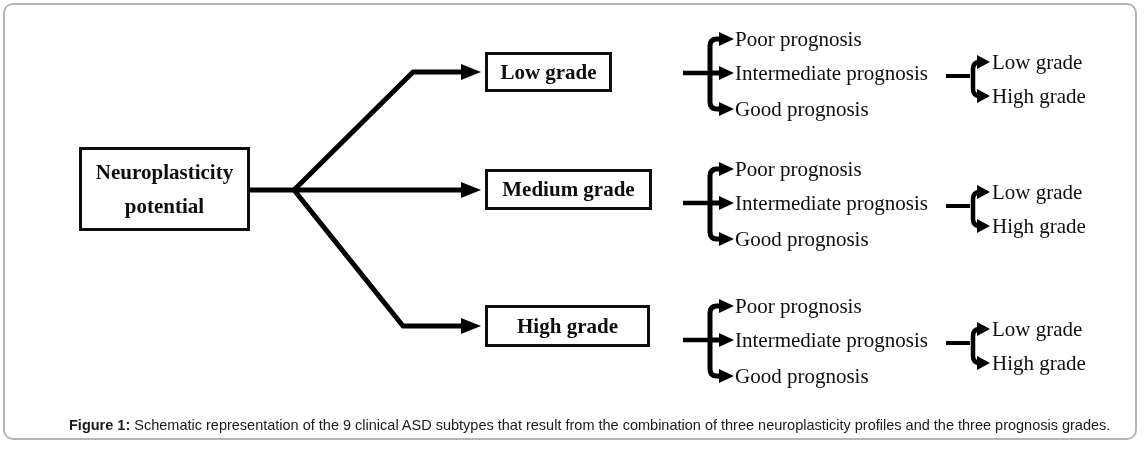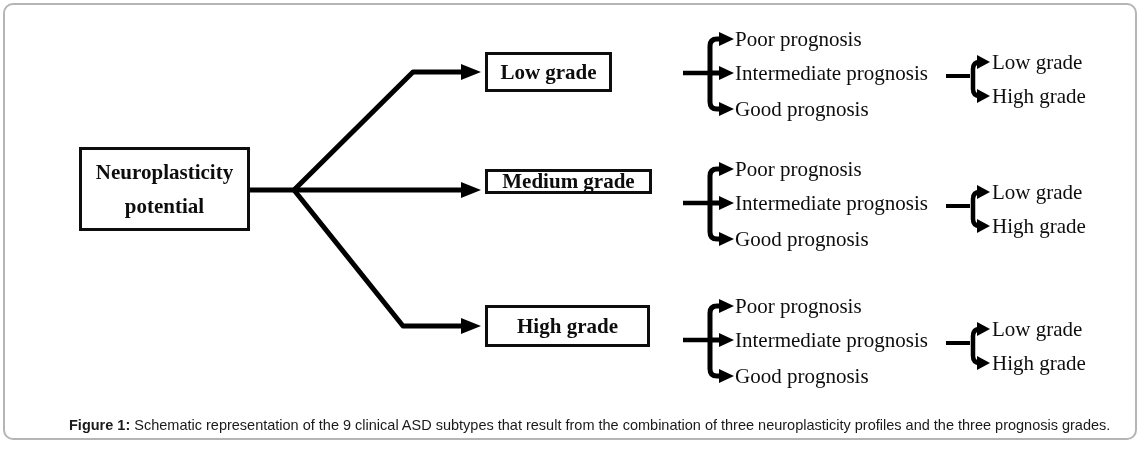--- a/index.html
+++ b/index.html
@@ -137,21 +137,21 @@
     </g>
     <g stroke="none">
       <polygon points="990,329 977,322 977,336"></polygon>
       <polygon points="990,363 977,356 977,370"></polygon>
     </g>
   </svg>
 
   <div class="node root" style="left:79px; top:147px; width:171px; height:84px;">Neuroplasticity potential</div>
 
   <div class="node" style="left:485px; top:52px; width:127px; height:40px;">Low grade</div>
-  <div class="node" style="left:485px; top:169px; width:167px; height:25px;">Medium grade</div>
+  <div class="node" style="left:485px; top:169px; width:167px; height:41px;">Medium grade</div>
   <div class="node" style="left:485px; top:305px; width:165px; height:42px;">High grade</div>
 
   <div class="lbl" style="left:735px; top:27px;">Poor prognosis</div>
   <div class="lbl" style="left:735px; top:61px;">Intermediate prognosis</div>
   <div class="lbl" style="left:735px; top:97px;">Good prognosis</div>
   <div class="lbl" style="left:992px; top:50px;">Low grade</div>
   <div class="lbl" style="left:992px; top:84px;">High grade</div>
 
   <div class="lbl" style="left:735px; top:157px;">Poor prognosis</div>
   <div class="lbl" style="left:735px; top:191px;">Intermediate prognosis</div>

